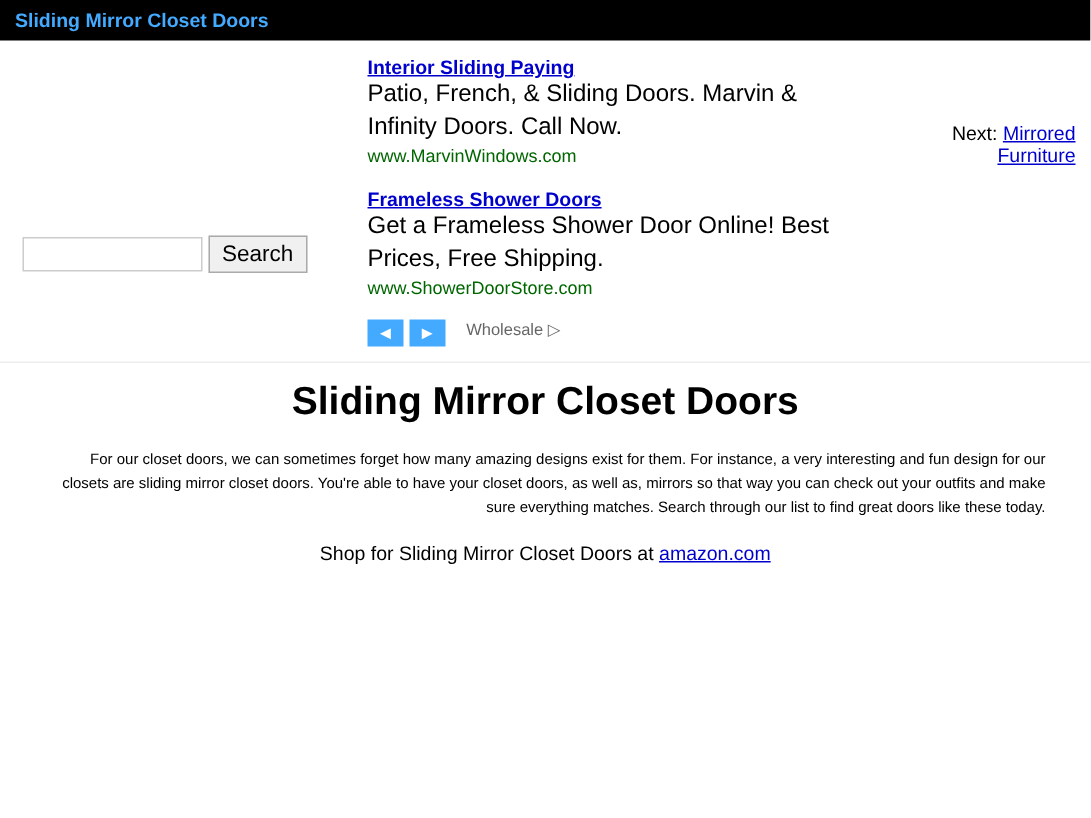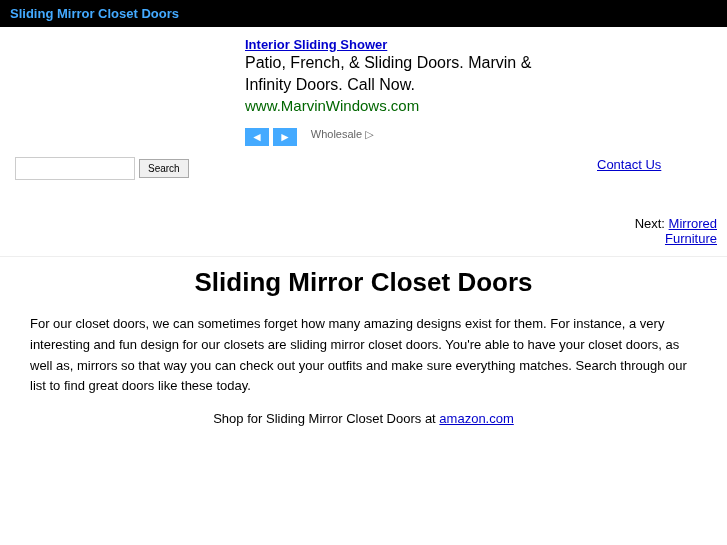--- a/index.html
+++ b/index.html
@@ -47,21 +47,21 @@
 
     #search-input {
       border: 1px solid #ccc;
       padding: 3px 5px;
       width: 120px;
       font-size: 13px;
     }
 
     #search-button {
       padding: 3px 8px;
-      font-size: 10px;
+      font-size: 15px;
       background: #f0f0f0;
       border: 1px solid #aaa;
       cursor: pointer;
     }
 
     
     #ads-section {
       flex: 1;
       padding: 10px 10px 10px 5px;
     }
@@ -78,21 +78,21 @@
       cursor: pointer;
     }
 
     .ad-desc {
       font-size: 16px;
       color: #000;
       line-height: 1.4;
     }
 
     .ad-url {
-      font-size: 15px;
+      font-size: 12px;
       color: #006600;
     }
 
     .ad-nav {
       display: flex;
       gap: 4px;
       margin-top: 5px;
     }
 
     .ad-nav-btn {
@@ -147,23 +147,23 @@
     }
 
     #page-heading {
       font-size: 26px;
       font-weight: bold;
       text-align: center;
       margin-bottom: 16px;
     }
 
     #page-description {
-      font-size: 13px;
+      font-size: 10px;
       line-height: 1.6;
-      text-align: left;
+      text-align: right;
       margin-bottom: 14px;
     }
 
     #shop-line {
       text-align: center;
       font-size: 13px;
       margin-bottom: 25px;
     }
 
     #shop-line a {
@@ -183,37 +183,41 @@
   <div id="left-sidebar">
     <div id="search-box-wrapper">
       <input id="search-input" type="text" style="">
       <button id="search-button">Search</button>
     </div>
   </div>
 
   <div id="ads-section">
 
     <div class="ad-item">
-      <div class="ad-title">Interior Sliding Shower</div>
+      <div class="ad-title">Interior Sliding Paying</div>
       <div class="ad-desc">Patio, French, &amp; Sliding Doors. Marvin &amp; Infinity Doors. Call Now.</div>
       <div class="ad-url">www.MarvinWindows.com</div>
     </div>
 
 
 
+    <div class="ad-item">
+      <div class="ad-title">Frameless Shower Doors</div>
+      <div class="ad-desc">Get a Frameless Shower Door Online! Best Prices, Free Shipping.</div>
+      <div class="ad-url">www.ShowerDoorStore.com</div>
+    </div>
 
     <div class="ad-nav">
       <button class="ad-nav-btn">◄</button>
       <button class="ad-nav-btn">►</button>
       <span class="ad-choices">Wholesale ▷</span>
     </div>
   </div>
 
   <div id="right-sidebar">
-    <a id="contact-us-link">Contact Us</a>
     <div id="next-link-wrapper">
       <span>Next:</span>
       <a href="#">Mirrored Furniture</a>
     </div>
   </div>
 
 </div>
 
 <div id="content-area">
   <h1 id="page-heading">Sliding Mirror Closet Doors</h1>

